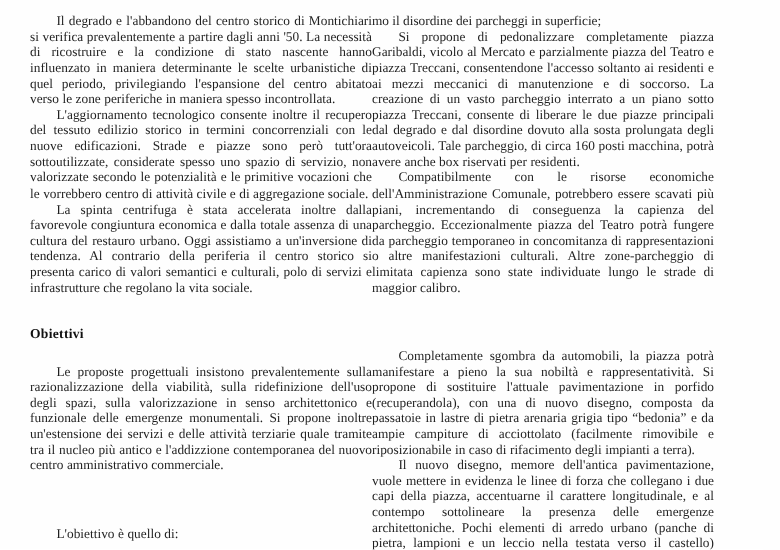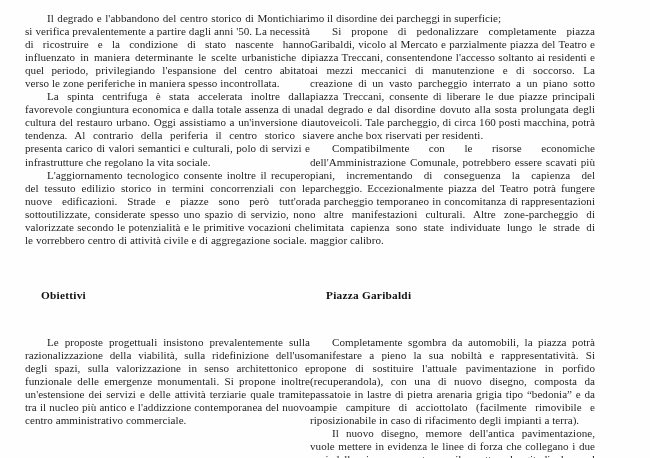--- a/index.html
+++ b/index.html
@@ -49,63 +49,62 @@
   p.list-line {
     margin: 0;
     font-size: 11.1px;
     line-height: 13.05px;
     text-align: left;
     text-indent: 0;
     color: #1f1f1f;
   }
 
   h2.section-heading {
-    margin: 16px;
+    margin: 0;
     font-size: 11.3px;
     line-height: 13.05px;
     font-weight: bold;
     text-align: left;
     color: #101010;
     letter-spacing: 0.25px;
   }
 
   .gap-before-heading { height: 26px; }
   .gap-after-heading  { height: 18px; }
 </style>
 </head>
 <body>
 
 <div class="page">
   <div class="columns">
 
     <div class="column">
       <p class="body-par">Il degrado e l'abbandono del centro storico di Montichiari si verifica prevalentemente a partire dagli anni '50. La necessità di ricostruire e la condizione di stato nascente hanno influenzato in maniera determinante le scelte urbanistiche di quel periodo, privilegiando l'espansione del centro abitato verso le zone periferiche in maniera spesso incontrollata.</p>
+      <p class="body-par">L'aggiornamento tecnologico consente inoltre il recupero del tessuto edilizio storico in termini concorrenziali con le nuove edificazioni. Strade e piazze sono però tutt'ora sottoutilizzate, considerate spesso uno spazio di servizio, non valorizzate secondo le potenzialità e le primitive vocazioni che le vorrebbero centro di attività civile e di aggregazione sociale.</p>
       <p class="body-par">La spinta centrifuga è stata accelerata inoltre dalla favorevole congiuntura economica e dalla totale assenza di una cultura del restauro urbano. Oggi assistiamo a un'inversione di tendenza. Al contrario della periferia il centro storico si presenta carico di valori semantici e culturali, polo di servizi e infrastrutture che regolano la vita sociale.</p>
-      <p class="body-par">L'aggiornamento tecnologico consente inoltre il recupero del tessuto edilizio storico in termini concorrenziali con le nuove edificazioni. Strade e piazze sono però tutt'ora sottoutilizzate, considerate spesso uno spazio di servizio, non valorizzate secondo le potenzialità e le primitive vocazioni che le vorrebbero centro di attività civile e di aggregazione sociale.</p>
 
       <div class="gap-before-heading"></div>
       <h2 class="section-heading">Obiettivi</h2>
       <div class="gap-after-heading"></div>
 
       <p class="body-par">Le proposte progettuali insistono prevalentemente sulla razionalizzazione della viabilità, sulla ridefinizione dell'uso degli spazi, sulla valorizzazione in senso architettonico e funzionale delle emergenze monumentali. Si propone inoltre un'estensione dei servizi e delle attività terziarie quale tramite tra il nucleo più antico e l'addizzione contemporanea del nuovo centro amministrativo commerciale.</p>
 
       <div class="gap-before-heading"></div>
       <div class="gap-after-heading"></div>
 
       <p class="body-par">L'obiettivo è quello di:</p>
 
     </div>
 
     <div class="column">
       <p class="list-line">mo il disordine dei parcheggi in superficie;</p>
       <p class="body-par">Si propone di pedonalizzare completamente piazza Garibaldi, vicolo al Mercato e parzialmente piazza del Teatro e piazza Treccani, consentendone l'accesso soltanto ai residenti e ai mezzi meccanici di manutenzione e di soccorso. La creazione di un vasto parcheggio interrato a un piano sotto piazza Treccani, consente di liberare le due piazze principali dal degrado e dal disordine dovuto alla sosta prolungata degli autoveicoli. Tale parcheggio, di circa 160 posti macchina, potrà avere anche box riservati per residenti.</p>
       <p class="body-par">Compatibilmente con le risorse economiche dell'Amministrazione Comunale, potrebbero essere scavati più piani, incrementando di conseguenza la capienza del parcheggio. Eccezionalmente piazza del Teatro potrà fungere da parcheggio temporaneo in concomitanza di rappresentazioni o altre manifestazioni culturali. Altre zone-parcheggio di limitata capienza sono state individuate lungo le strade di maggior calibro.</p>
 
       <div class="gap-before-heading"></div>
-      <h2 class="section-heading">Piazza Garibaldi</h2>
       <div class="gap-after-heading"></div>
 
       <p class="body-par">Completamente sgombra da automobili, la piazza potrà manifestare a pieno la sua nobiltà e rappresentatività. Si propone di sostituire l'attuale pavimentazione in porfido (recuperandola), con una di nuovo disegno, composta da passatoie in lastre di pietra arenaria grigia tipo “bedonia” e da ampie campiture di acciottolato (facilmente rimovibile e riposizionabile in caso di rifacimento degli impianti a terra).</p>
       <p class="body-par">Il nuovo disegno, memore dell'antica pavimentazione, vuole mettere in evidenza le linee di forza che collegano i due capi della piazza, accentuarne il carattere longitudinale, e al contempo sottolineare la presenza delle emergenze architettoniche. Pochi elementi di arredo urbano (panche di pietra, lampioni e un leccio nella testata verso il castello) contribuiranno a valorizzare la naturale nobiltà del luogo, pur rimanendo nel-</p>
     </div>
 
   </div>
 </div>
 
 </body></html>

